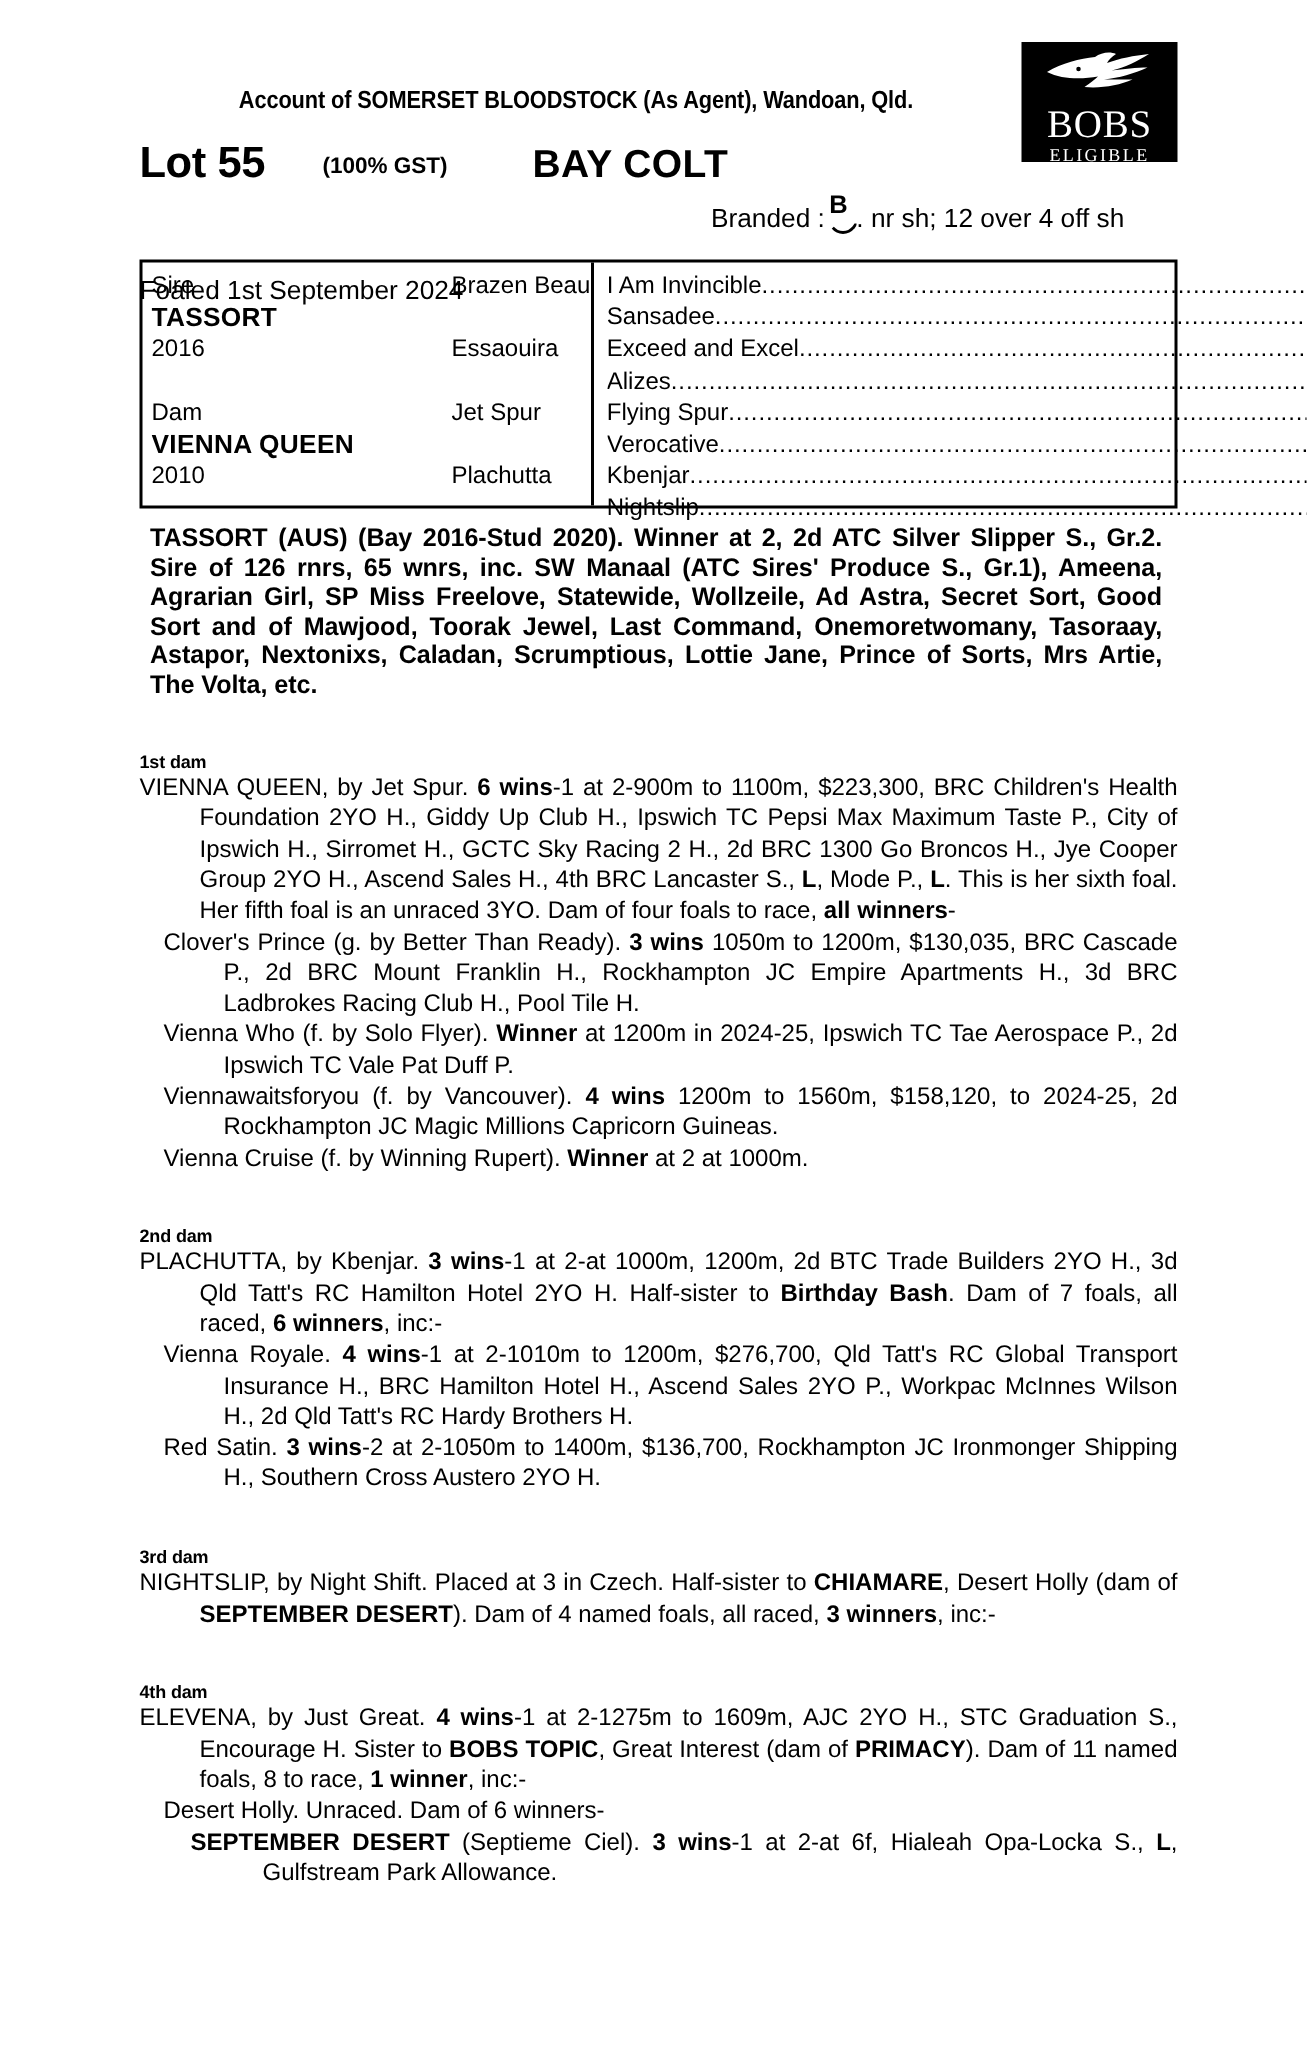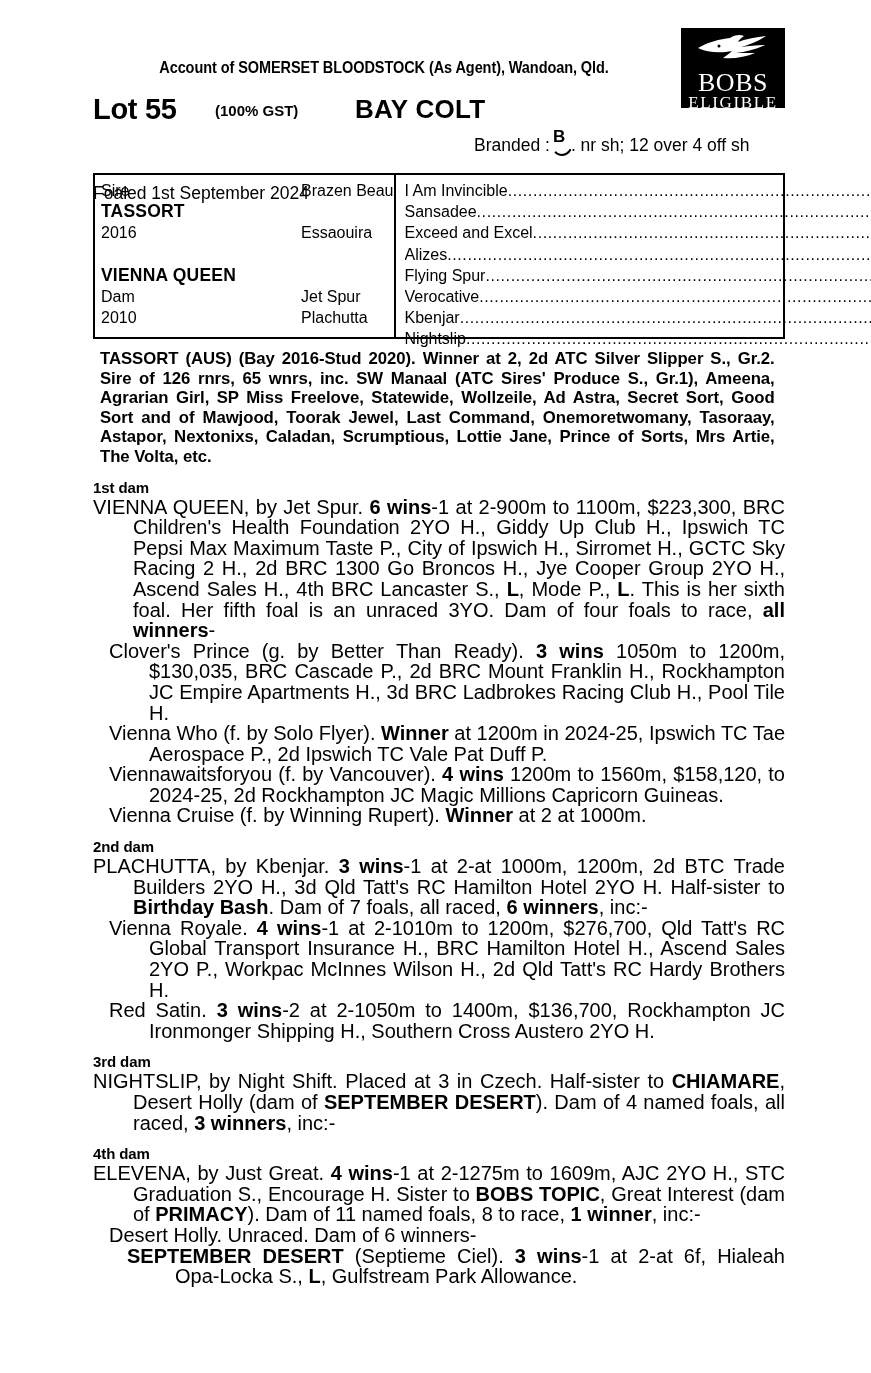--- a/index.html
+++ b/index.html
@@ -63,21 +63,21 @@
     font-family: "Liberation Serif", serif;
     font-size: 26px;
     line-height: 26px;
     font-weight: normal;
     letter-spacing: 0.5px;
     margin-top: 11px;
   }
   .bobs-logo .bobs-sub {
     display: block;
     font-family: "Liberation Serif", serif;
-    font-size: 17px;
+    font-size: 12px;
     line-height: 14px;
     letter-spacing: 1.6px;
     margin-top: 0px;
   }
 
   
   .lot-row {
     position: relative;
     margin: 0 86px 0 93px;
     height: 38px;
@@ -218,28 +218,28 @@
     font-weight: bold;
     text-align: justify;
     letter-spacing: -0.05px;
     transform: scaleX(0.985);
     transform-origin: left top;
   }
 
   
   .dam-section { margin: 0 86px 0 93px; }
   .dam-heading {
-    font-size: 15px;
-    font-weight: bold;
-    margin-top: 12px;
+    font-size: 12px;
+    font-weight: bold;
+    margin-top: 34px;
     margin-bottom: 1px;
     letter-spacing: -0.1px;
   }
   .entry {
-    font-size: 20px;
+    font-size: 16px;
     line-height: 20.6px;
     text-align: justify;
     text-justify: inter-word;
   }
   
   .lvl0 {
     padding-left: 40px;
     text-indent: -40px;
   }
   
@@ -285,22 +285,22 @@
     <span class="foaled-text">Foaled 1st September 2024</span>
     <span class="branded-block"><span>Branded :</span><span class="brand-mark"><span class="bm-letter">B</span><span class="bm-arc"></span></span><span>. nr sh; 12 over 4 off sh</span></span>
   </div>
 
   <div class="ped-table">
     <div class="ped-left">
       <div class="ped-row"><span class="ped-col1">Sire</span><span class="ped-col2">Brazen Beau</span></div>
       <div class="ped-row"><span class="ped-col1 ped-name-big">TASSORT</span></div>
       <div class="ped-row"><span class="ped-col1">2016</span><span class="ped-col2">Essaouira</span></div>
       <div class="ped-row"></div>
+      <div class="ped-row"><span class="ped-col1">Dam</span><span class="ped-col2">Jet Spur</span></div>
       <div class="ped-row"><span class="ped-col1 ped-name-big">VIENNA QUEEN</span></div>
-      <div class="ped-row"><span class="ped-col1">Dam</span><span class="ped-col2">Jet Spur</span></div>
       <div class="ped-row"><span class="ped-col1">2010</span><span class="ped-col2">Plachutta</span></div>
     </div>
     <div class="ped-right" id="third-gen-col">
         <div class="gp-line">
           <span class="gp-a">I Am Invincible</span>
           <span class="gp-dots">..........................................................................................</span>
         </div>
         <div class="gp-line">
           <span class="gp-a">Sansadee</span>
           <span class="gp-dots">..........................................................................................</span>

